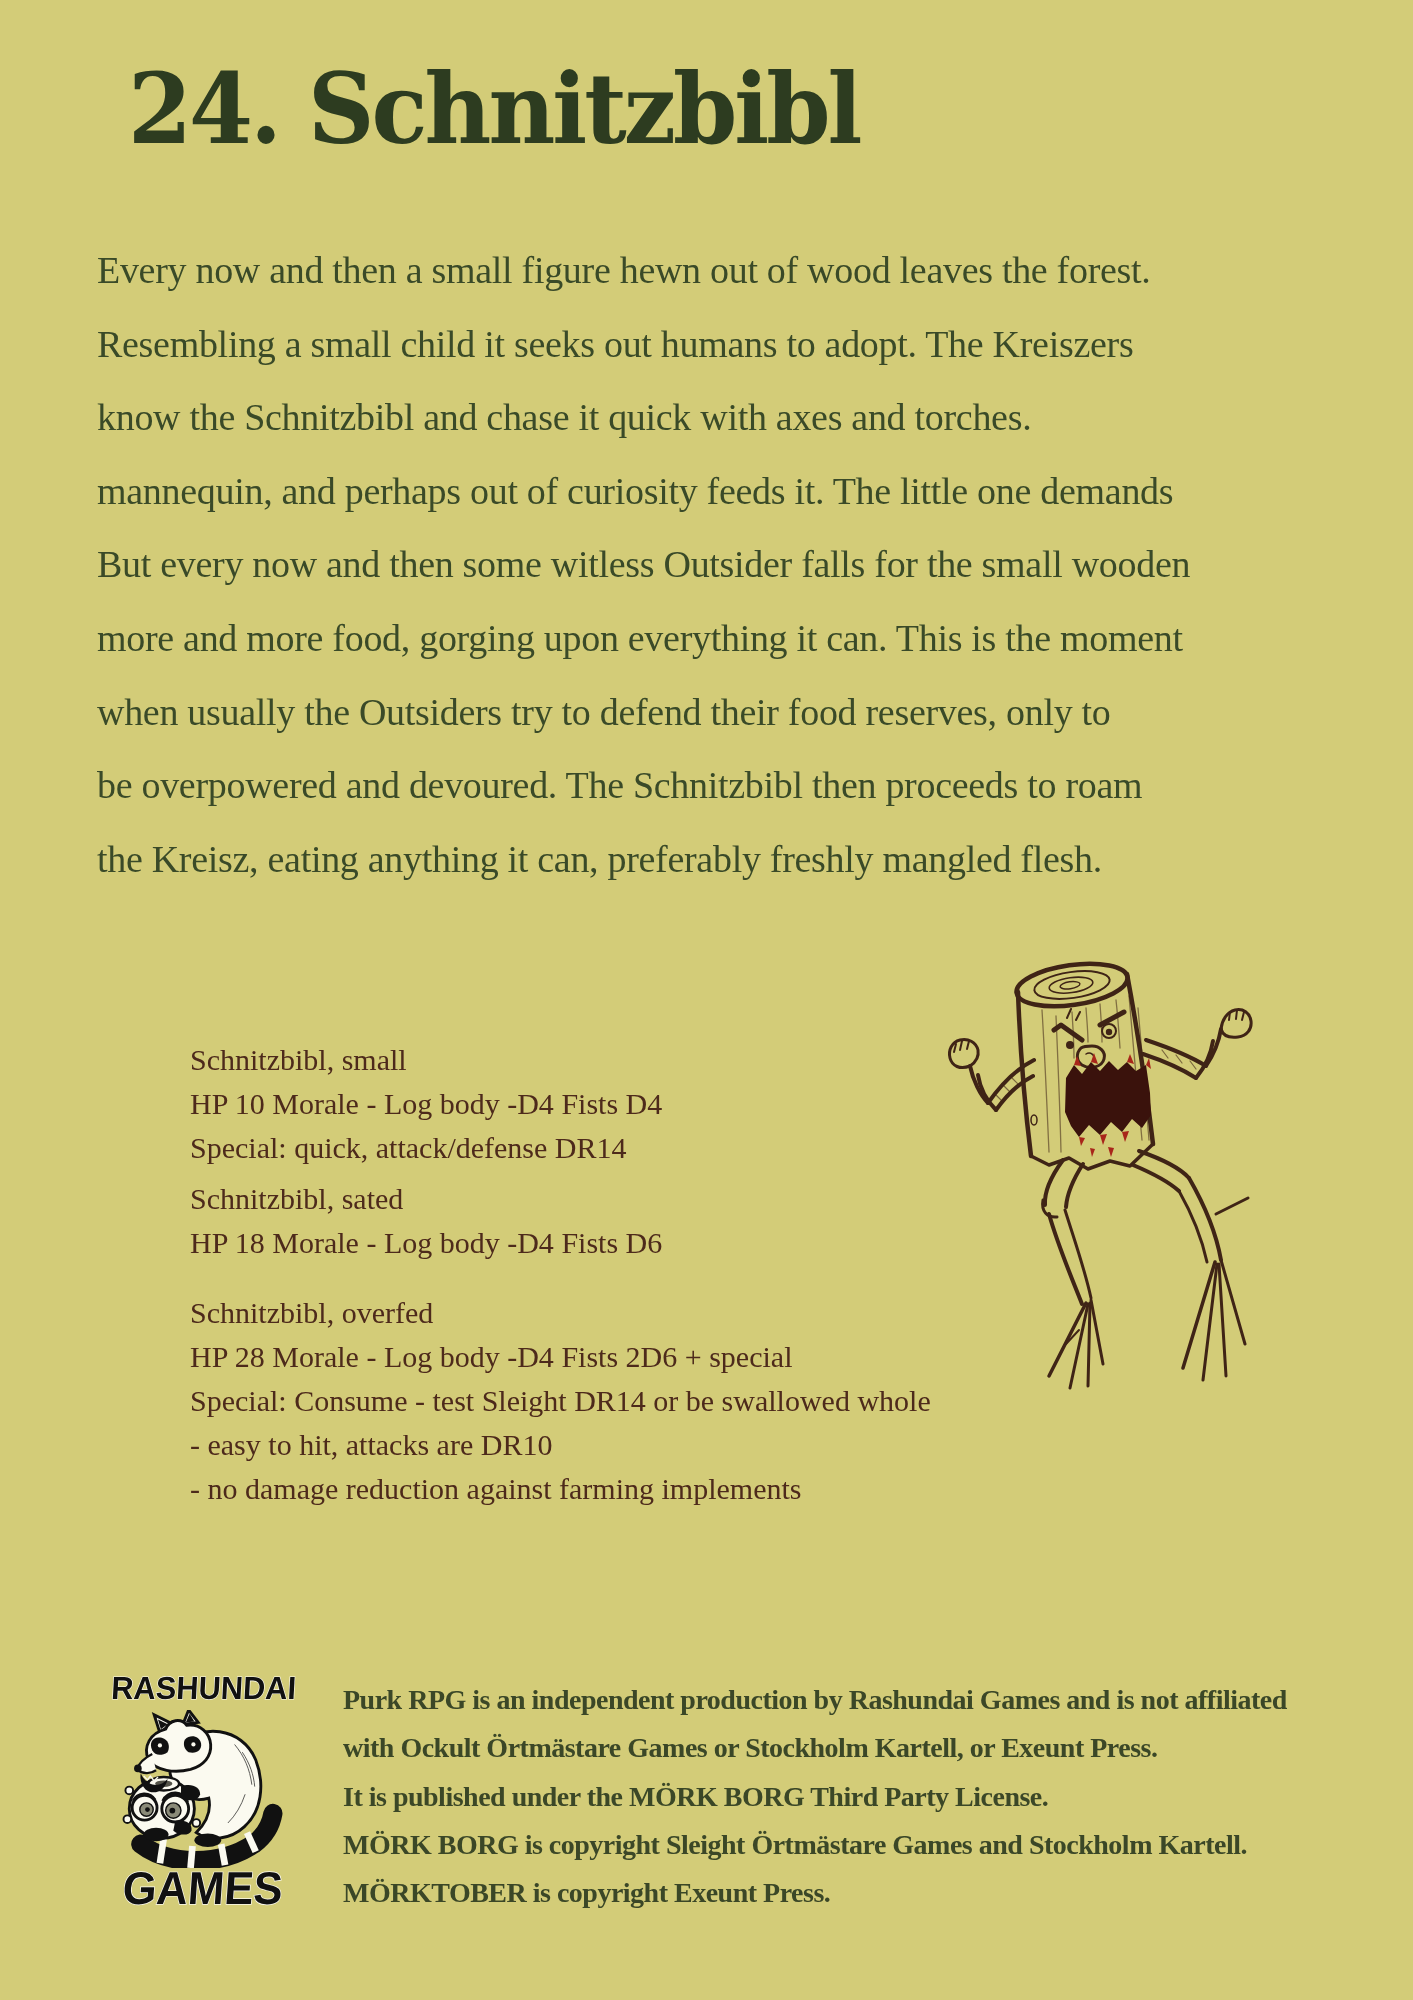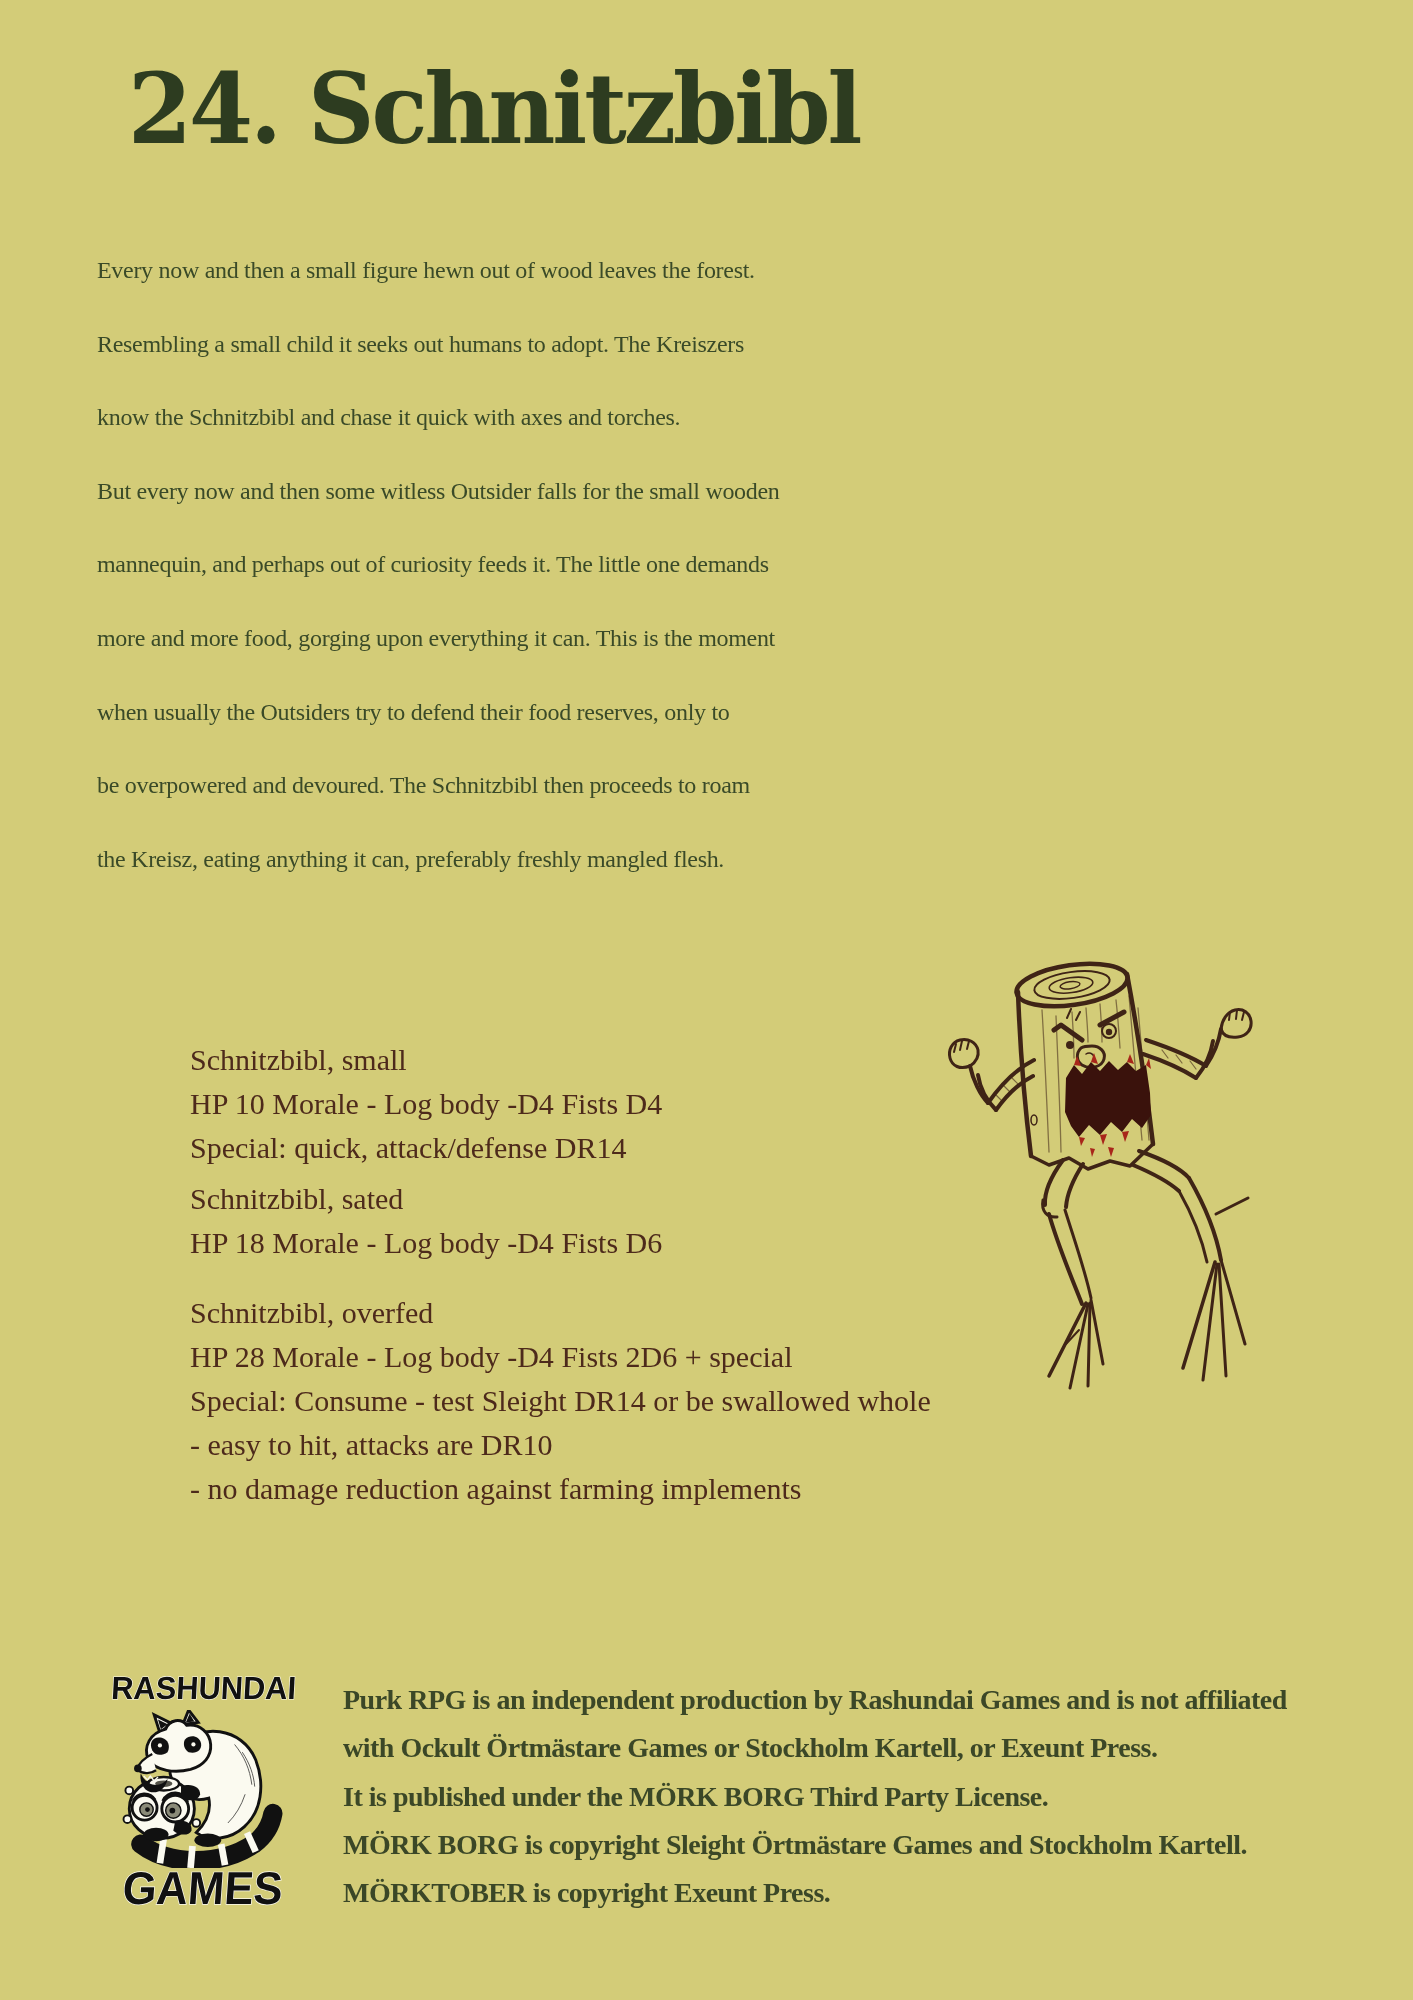--- a/index.html
+++ b/index.html
@@ -27,21 +27,21 @@
     font-family:"DejaVu Serif", serif;
     font-weight:bold;
     font-size:92px;line-height:1.1;
     letter-spacing:-3px;
     color:var(--title-ink);
     transform:scaleY(1.06);
     transform-origin:left top;
   }
   .body-text{
     position:absolute;left:97px;top:234px;width:1080px;
-    font-size:24px;line-height:73.6px;
+    font-size:38px;line-height:73.6px;
     letter-spacing:-0.3px;
     color:var(--body-ink);
   }
   .body-text .bline{display:block;white-space:pre;}
   .stat-block{
     position:absolute;left:190px;width:1000px;
     font-size:30px;line-height:44px;
     color:var(--stat-ink);
   }
   .stat-block .stat-title{font-weight:normal;}
@@ -68,22 +68,22 @@
 <body>
 
 <div class="page">
 
   <h1 class="title">24. Schnitzbibl</h1>
 
   <div class="body-text">
     <span class="bline">Every now and then a small figure hewn out of wood leaves the forest.</span>
     <span class="bline">Resembling a small child it seeks out humans to adopt. The Kreiszers</span>
     <span class="bline">know the Schnitzbibl and chase it quick with axes and torches.</span>
+    <span class="bline">mannequin, and perhaps out of curiosity feeds it. The little one demands</span>
     <span class="bline">But every now and then some witless Outsider falls for the small wooden</span>
-    <span class="bline">mannequin, and perhaps out of curiosity feeds it. The little one demands</span>
     <span class="bline">more and more food, gorging upon everything it can. This is the moment</span>
     <span class="bline">when usually the Outsiders try to defend their food reserves, only to</span>
     <span class="bline">be overpowered and devoured. The Schnitzbibl then proceeds to roam</span>
     <span class="bline">the Kreisz, eating anything it can, preferably freshly mangled flesh.</span>
   </div>
 
   <div class="stat-block" id="stat-block-small">
     <div class="stat-title">Schnitzbibl, small</div>
     <div class="stat-line"><b>HP</b><span> 10 </span><b>Morale</b><span> - </span><b>Log body</b><span> -D4 </span><b>Fists</b><span> D4</span></div>
     <div class="stat-line">Special: quick, attack/defense DR14</div>

